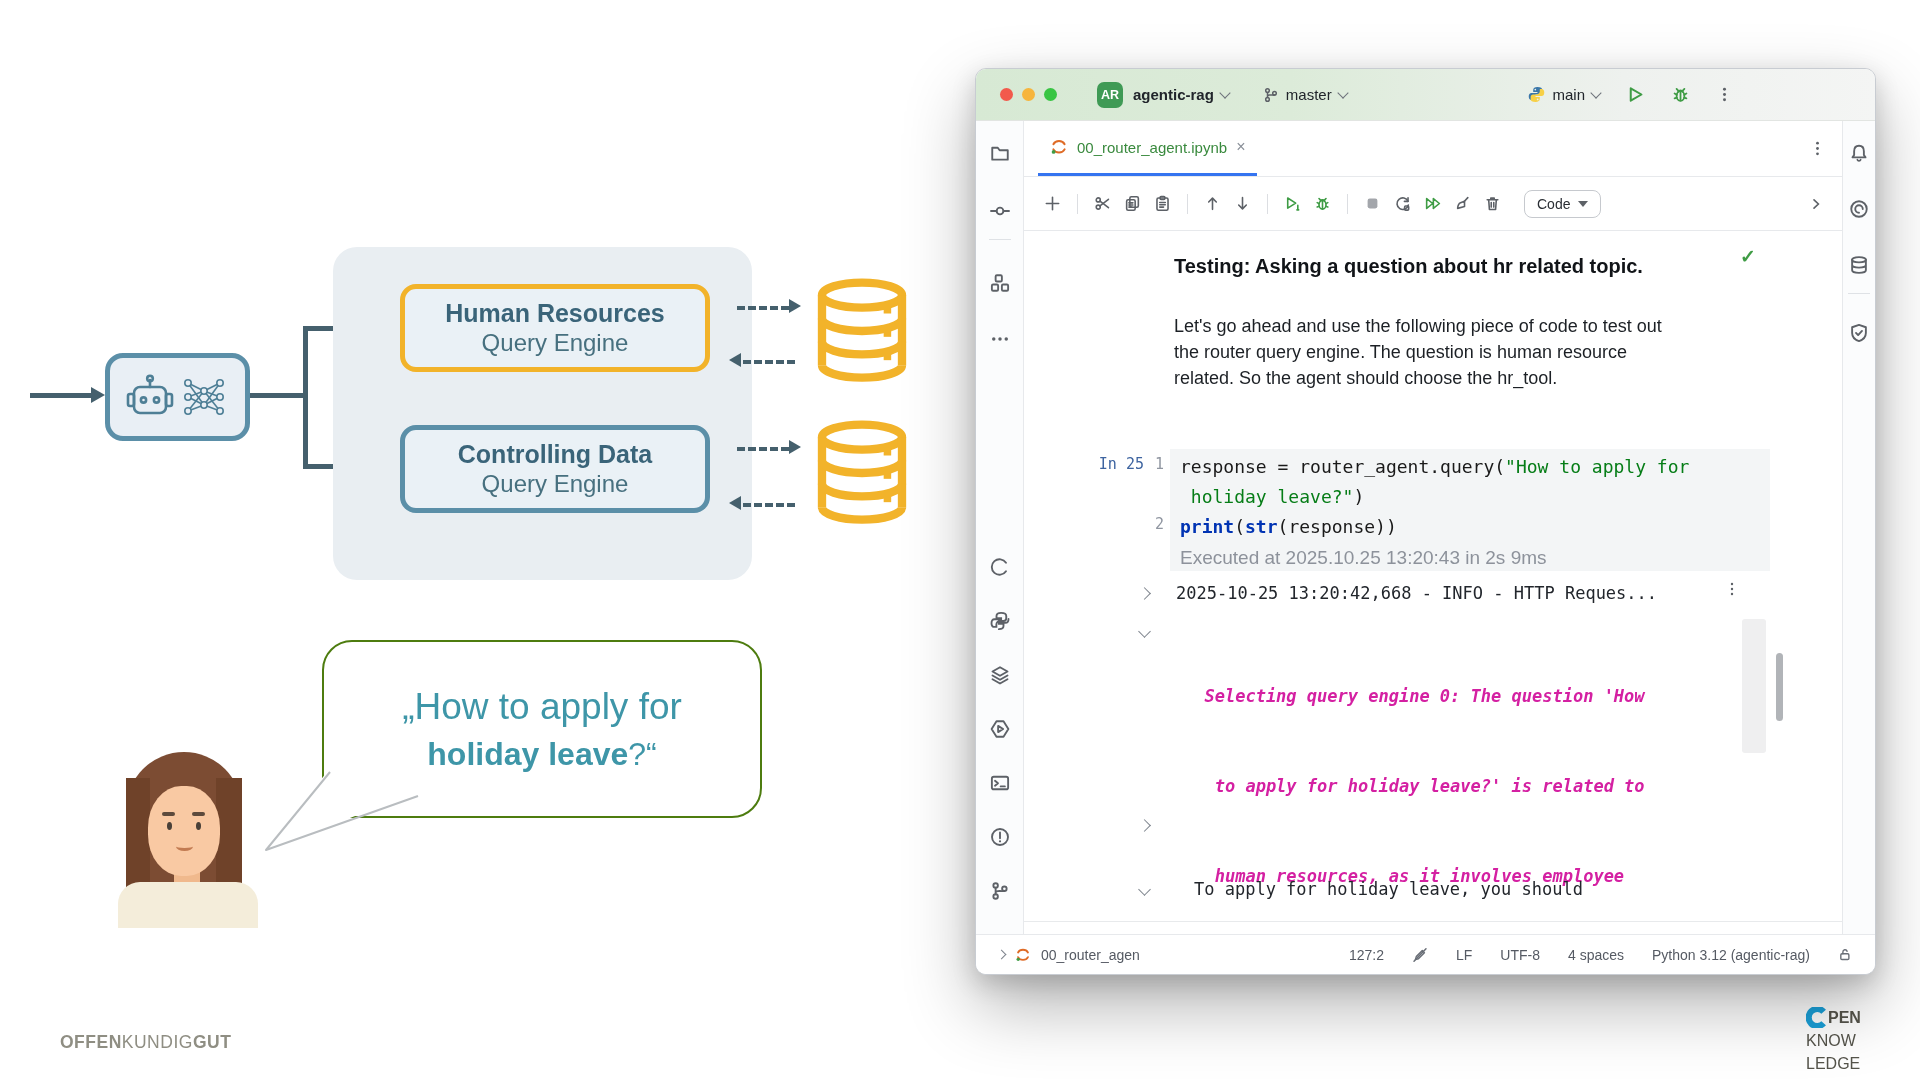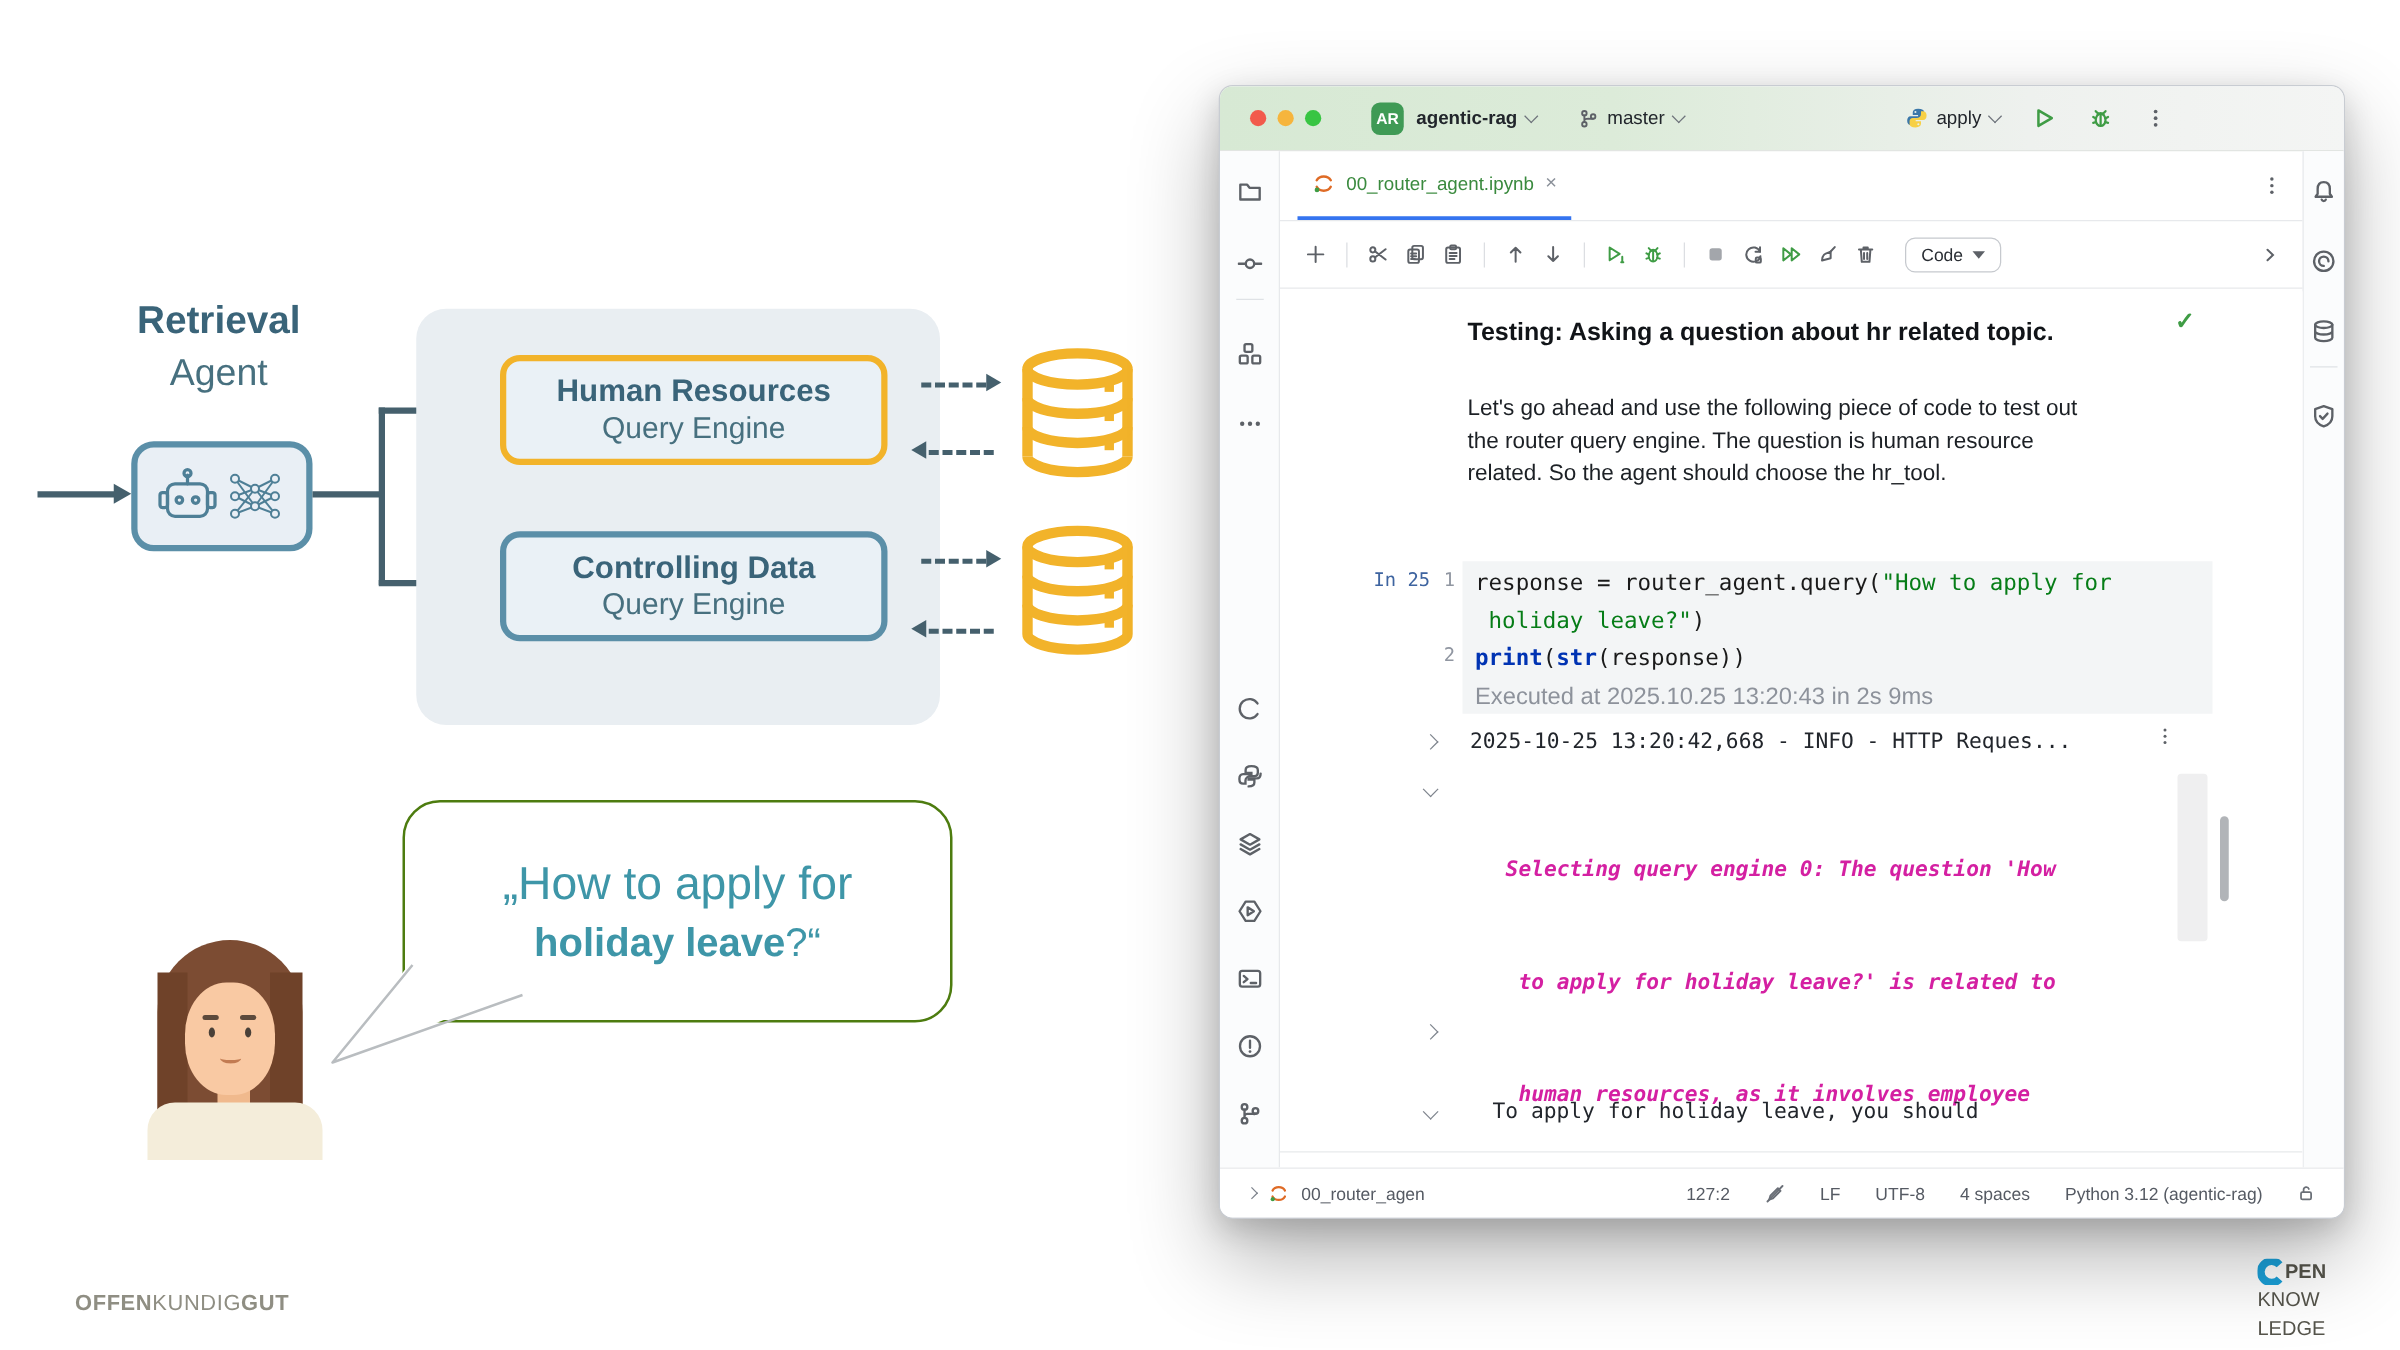--- a/index.html
+++ b/index.html
@@ -118,24 +118,20 @@
   .sb-file { max-width:118px; overflow:hidden; white-space:nowrap; }
 
   .scroll-track { background:#efeff0; border-radius:3px; }
   .scroll-thumb { background:#b1b4b8; border-radius:4px; }
 </style>
 </head>
 <body>
 
 <div class="slide">
 
-  <div class="abs dg-title">
-    <div class="b">Retrieval</div>
-    <div class="r">Agent</div>
-  </div>
 
   <div class="abs line-h" style="left:30px; top:393px; width:62px;"></div>
   <div class="abs ah-r" style="left:91px; top:387px;"></div>
 
   <div class="abs robot-box">
     <svg width="104" height="46" viewBox="0 0 104 46">
       <g stroke="#4e7f96" stroke-width="2.6" fill="none" stroke-linecap="round" stroke-linejoin="round">
         <rect x="8" y="13" width="32" height="26" rx="6"></rect>
         <line x1="24" y1="13" x2="24" y2="6"></line>
           <circle cx="24" cy="4.5" r="2.8"></circle>
@@ -282,21 +278,21 @@
         </svg>
         <span>master</span>
         <span class="tb-chev"></span>
       </div>
       <div class="run-grp">
         <div class="tb-item" style="margin-left:0;">
           <svg width="17" height="17" viewBox="0 0 16 16">
             <path fill="#3b77a9" d="M8.9 1c-2.6 0-4 1.1-4 2.7v1.9h4v.9H3.3C1.6 6.5.7 7.8.7 9.9c0 2 .9 3.2 2.6 3.2h1.6v-2c0-1.8 1.5-3 3.3-3h2.9c1.5 0 2.4-1 2.4-2.4V3.7C13.5 2 12 1 8.9 1zM6.9 2.6a.8.8 0 1 1 0 1.6.8.8 0 0 1 0-1.6z"></path>
             <path fill="#f7d046" d="M7.1 15c2.6 0 4-1.1 4-2.7v-1.9h-4v-.9h5.6c1.7 0 2.6-1.3 2.6-3.4 0-2-.9-3.2-2.6-3.2h-1.6v2c0 1.8-1.5 3-3.3 3H4.9c-1.5 0-2.4 1-2.4 2.4v2.3C2.5 14 4 15 7.1 15zM9.1 13.4a.8.8 0 1 1 0-1.6.8.8 0 0 1 0 1.6z"></path>
           </svg>
-          <span>apply</span>
+          <span>main</span>
           <span class="tb-chev"></span>
         </div>
         <svg width="19" height="19" viewBox="0 0 16 16" class="ic ic-g" style="stroke-width:1.7;">
           <path d="M4 2.8 L13 8 4 13.2 z"></path>
         </svg>
         <svg width="19" height="19" viewBox="0 0 16 16" class="ic ic-g">
           <ellipse cx="8" cy="9.2" rx="3.3" ry="4.1"></ellipse>
             <path d="M6 5.6 a2.5 2.5 0 0 1 4 0 M8 5.8 V13 M3 7.2 L4.9 8.2 M3 11.2 L4.9 10.6 M13 7.2 L11.1 8.2 M13 11.2 L11.1 10.6 M5.9 4.6 L4.7 3.3 M10.1 4.6 L11.3 3.3"></path>
         </svg>
         <svg width="17" height="17" viewBox="0 0 16 16">

